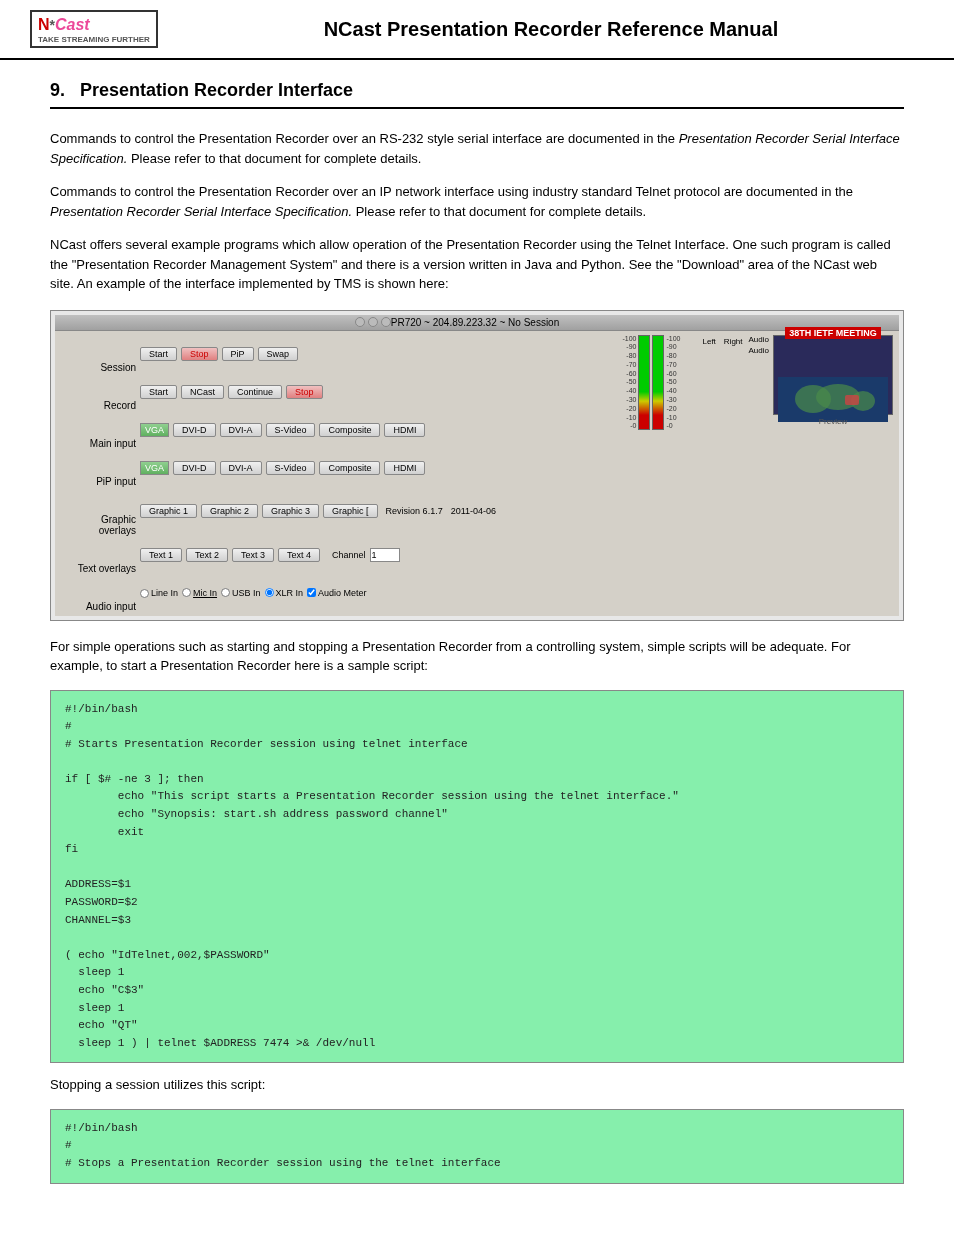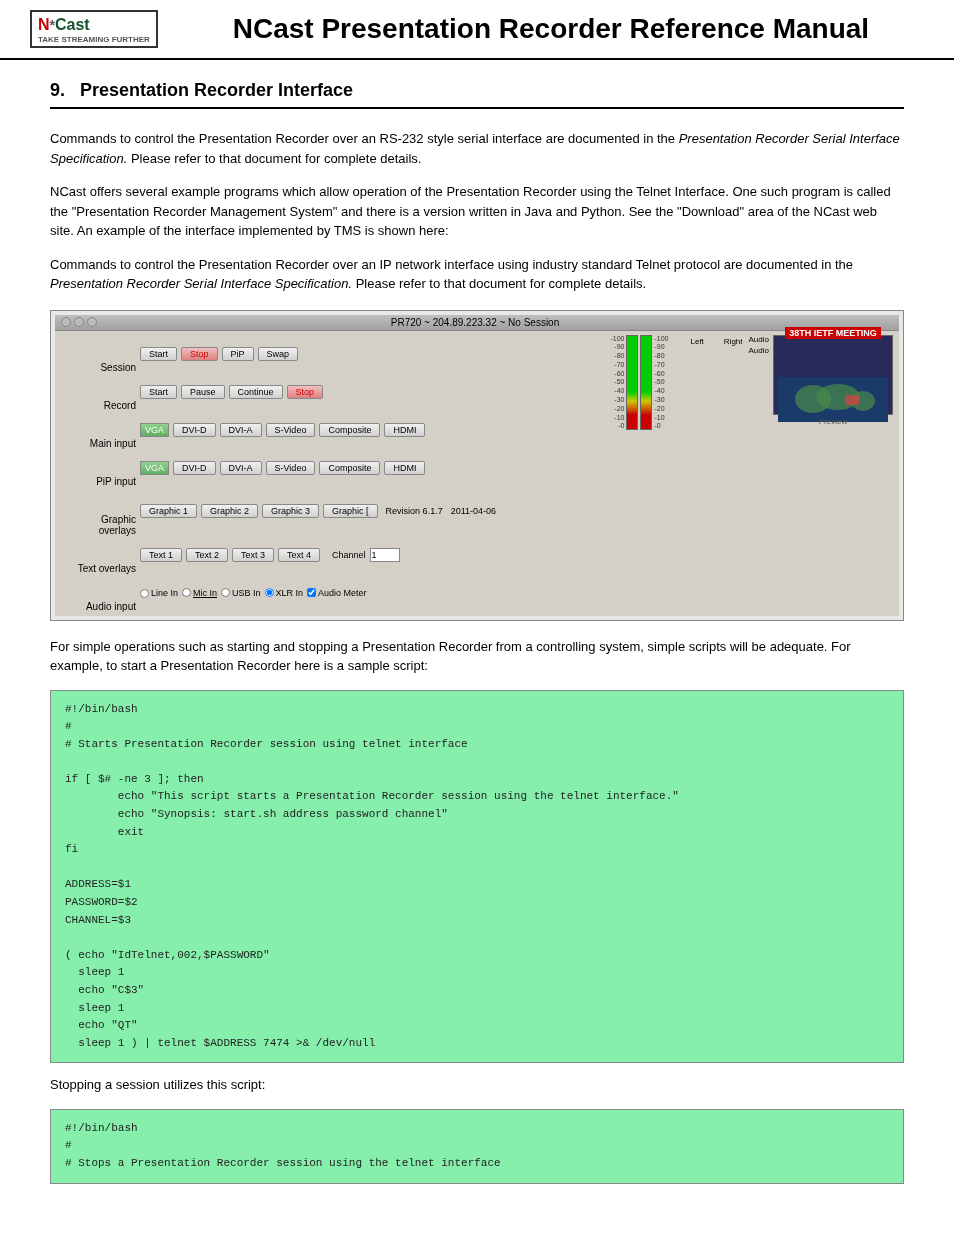--- a/index.html
+++ b/index.html
@@ -34,21 +34,21 @@
       color: #c00;
       position: relative;
     }
     .logo-tagline {
       font-size: 8px;
       color: #555;
       display: block;
       text-align: center;
     }
     .header-title {
-      font-size: 28px;
+      font-size: 20px;
       font-weight: bold;
       flex: 1;
       text-align: center;
     }
 
     
     .page-content {
       padding: 10px 50px 30px 50px;
     }
 
@@ -76,21 +76,21 @@
       background: #e8e8e8;
       padding: 4px;
       font-size: 10px;
     }
     .tms-titlebar {
       background: linear-gradient(to bottom, #c0c0c0, #a0a0a0);
       padding: 2px 6px;
       font-size: 10px;
       display: flex;
       align-items: center;
-      justify-content: space-between;
+      justify-content: center;
       border-bottom: 1px solid #888;
     }
     .tms-controls {
       display: flex;
       gap: 3px;
     }
     .tms-dot {
       width: 10px;
       height: 10px;
       border-radius: 50%;
@@ -204,44 +204,44 @@
       gap: 4px;
       align-items: flex-start;
     }
   </style>
 </head>
 <body>
 
 <div class="header">
   <div class="logo-area">
     <div class="logo-box">
-      <span style="font-size:16px; font-weight:bold; color:#c00;">N</span><span style="font-size:14px; color:#555;">*</span><span style="font-size:16px; font-weight:bold; color:#14532d;">Cast</span>
+      <span style="font-size:16px; font-weight:bold; color:#c00;">N</span><span style="font-size:14px; color:#555;">*</span><span style="font-size:16px; font-weight:bold; color:#ec4899;font-style:italic;">Cast</span>
       <span class="logo-tagline">TAKE STREAMING FURTHER</span>
     </div>
   </div>
   <div class="header-title">NCast Presentation Recorder Reference Manual</div>
 </div>
 
 <div class="page-content">
 
   <div class="section-heading">
     <span>9.</span>
     &nbsp;
     <span>Presentation Recorder Interface</span>
   </div>
 
   <p class="para">
     <span>Commands to control the Presentation Recorder over an RS-232 style serial interface are documented in the </span><em>Presentation Recorder Serial Interface Specification.</em><span> Please refer to that document for complete details.</span>
   </p>
 
-  <p class="para">NCast offers several example programs which allow operation of the Presentation Recorder using the Telnet Interface. One such program is called the "Presentation Recorder Management System" and there is a version written in Java and Python. See the "Download" area of the NCast web site. An example of the interface implemented by TMS is shown here:</p>
-
   <p class="para">
     <span>Commands to control the Presentation Recorder over an IP network interface using industry standard Telnet protocol are documented in the </span><em>Presentation Recorder Serial Interface Specification.</em><span> Please refer to that document for complete details.</span>
   </p>
+
+  <p class="para">NCast offers several example programs which allow operation of the Presentation Recorder using the Telnet Interface. One such program is called the "Presentation Recorder Management System" and there is a version written in Java and Python. See the "Download" area of the NCast web site. An example of the interface implemented by TMS is shown here:</p>
 
   <div class="tms-box">
 
     <div class="tms-titlebar">
       <div class="tms-controls">
         <div class="tms-dot"></div>
         <div class="tms-dot"></div>
         <div class="tms-dot"></div>
       </div>
       <div style="font-size:10px;">PR720 ~ 204.89.223.32 ~ No Session</div>
@@ -256,21 +256,21 @@
             <div class="tms-label">Session</div>
             <button class="tms-btn">Start</button>
             <button class="tms-btn stop" style="color:#c00;">Stop</button>
             <button class="tms-btn">PiP</button>
             <button class="tms-btn">Swap</button>
           </div>
 
           <div class="tms-row">
             <div class="tms-label">Record</div>
             <button class="tms-btn">Start</button>
-            <button class="tms-btn">Pause</button>
+            <button class="tms-btn">NCast</button>
             <button class="tms-btn">Continue</button>
             <button class="tms-btn stop" style="color:#c00;">Stop</button>
           </div>
 
           <div class="tms-row">
             <div class="tms-label">Main input</div>
             <button class="tms-select active">VGA</button>
             <button class="tms-btn">DVI-D</button>
             <button class="tms-btn">DVI-A</button>
             <button class="tms-btn">S-Video</button>
@@ -357,21 +357,21 @@
                 <div>-50</div>
                 <div>-40</div>
                 <div>-30</div>
                 <div>-20</div>
                 <div>-10</div>
                 <div>-0</div>
               </div>
             </div>
             <div style="display:flex; gap:2px; margin-top:2px; font-size:8px;">
               <span style="margin-left:22px;">Left</span>
-              <span style="margin-left:18px;">Right</span>
+              <span style="margin-left:6px;">Right</span>
             </div>
           </div>
 
           <div style="display:flex; flex-direction:column; font-size:8px; gap:2px; margin-left:2px;">
             <span>Audio</span>
             <span>Audio</span>
           </div>
 
           <div style="display:flex; flex-direction:column; align-items:center;">
             <div class="tms-preview">

